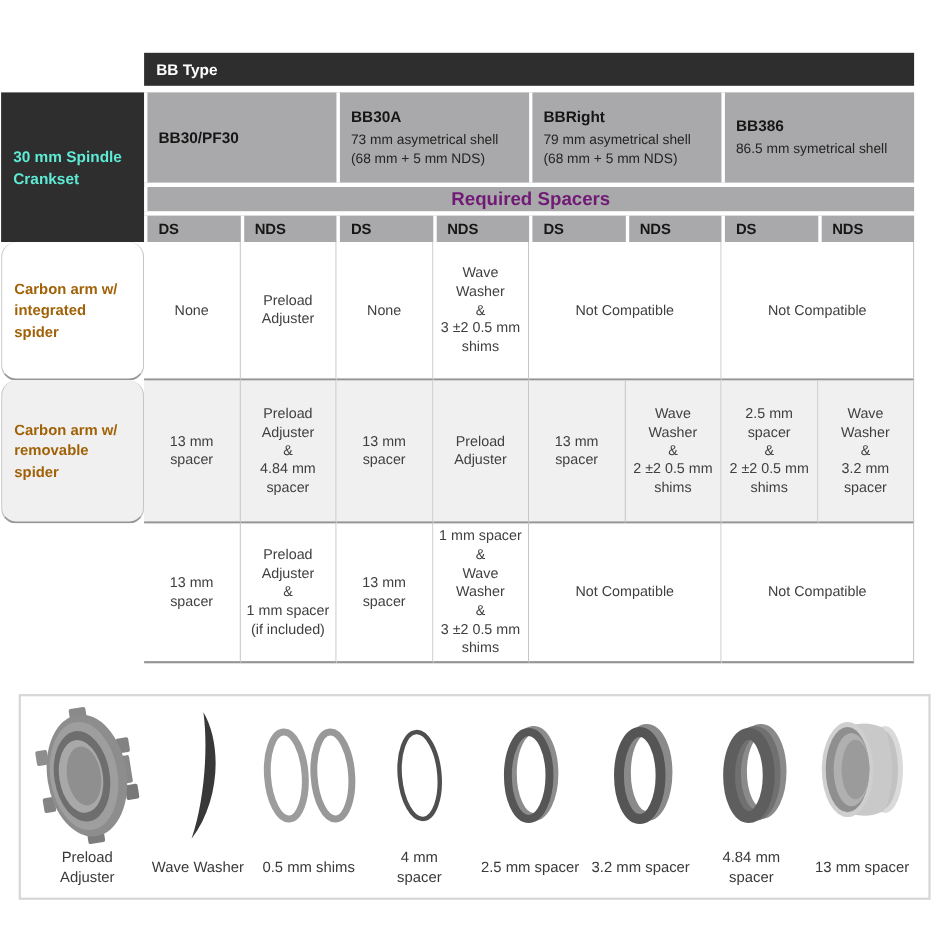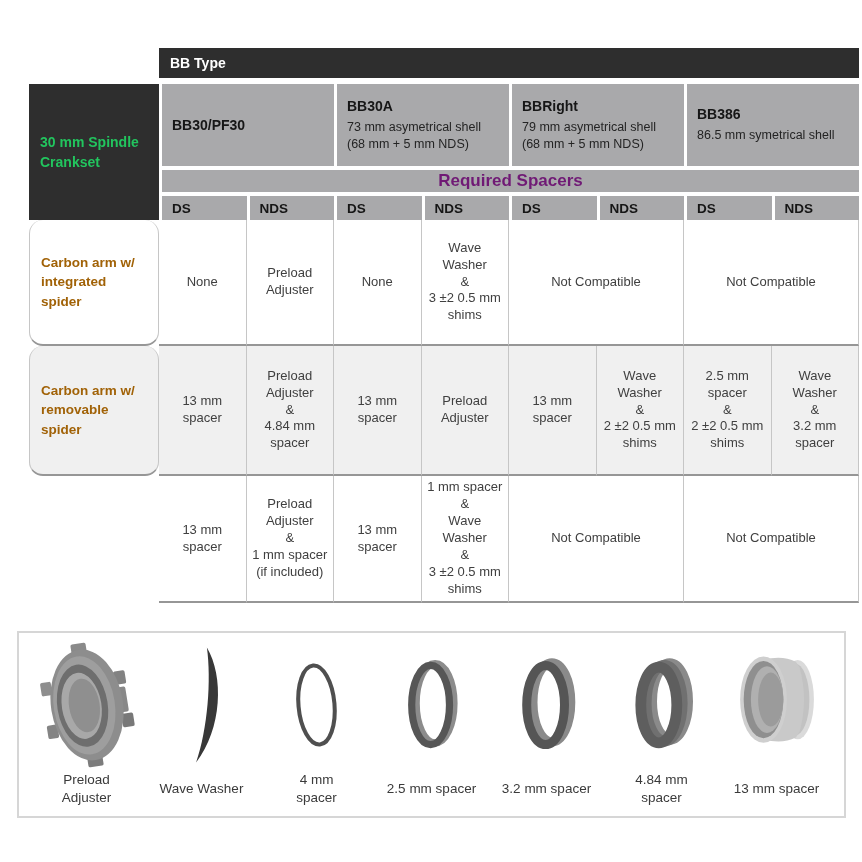--- a/index.html
+++ b/index.html
@@ -16,32 +16,32 @@
   html,body{background:#fff;}
   body{
     width:862px;height:862px;position:relative;overflow:hidden;
     font-family:"Liberation Sans","DejaVu Sans",sans-serif;
     color:var(--text-body);
   }
   .pre{white-space:pre-line;}
 
   
   .bbtable{
-    position:absolute;left:29px;top:48px;
+    position:absolute;left:1px;top:48px;
     display:grid;
     grid-template-columns:130px repeat(8,87.5px);
     grid-template-rows:30px 6px 82px 4px 22px 4px 24px 126px 130px 127px;
   }
   .cell{display:flex;flex-direction:column;justify-content:center;}
   .bar{
     background:var(--header-dark);color:#fff;
     font-weight:bold;font-size:14px;padding-left:11px;
   }
   .dark{
-    background:var(--header-dark);color:#22c55e;
+    background:var(--header-dark);color:#5eead4;
     font-weight:bold;font-size:14px;line-height:1.45;padding-left:11px;
   }
   .gray{
     background:var(--header-gray);
     border-left:3px solid #fff;
     color:var(--text-dark);
   }
   .bbhead{padding-left:10px;padding-right:6px;}
   .bbname{font-weight:bold;font-size:14px;color:#161616;}
   .bbdesc{font-size:12.5px;line-height:1.35;margin-top:5px;color:#242424;}
@@ -212,20 +212,29 @@
 
   <div class="part">
     <div class="part-figure">
       <svg width="95" height="126" viewBox="0 0 100 140">
         <path d="M56 6 C75 38 73 96 44 134 C57 96 61 42 56 6 Z" fill="#383838"></path>
       </svg>
     </div>
     <div class="part-label pre">Wave Washer</div>
   </div>
 
+  <div class="part">
+    <div class="part-figure">
+      <svg width="100" height="126" viewBox="0 0 110 140">
+        <ellipse cx="32" cy="70" rx="19" ry="44" fill="none" stroke="#9c9c9c" stroke-width="7" transform="rotate(-4 32 70)"></ellipse>
+        <ellipse cx="79" cy="70" rx="19" ry="44" fill="none" stroke="#989898" stroke-width="7" transform="rotate(-4 79 70)"></ellipse>
+      </svg>
+    </div>
+    <div class="part-label pre">0.5 mm shims</div>
+  </div>
 
   <div class="part">
     <div class="part-figure">
       <svg width="95" height="126" viewBox="0 0 100 140">
         <ellipse cx="50" cy="70" rx="20" ry="44" fill="none" stroke="#4f4f4f" stroke-width="4.5" transform="rotate(-5 50 70)"></ellipse>
       </svg>
     </div>
     <div class="part-label pre">4 mm
 spacer</div>
   </div>

